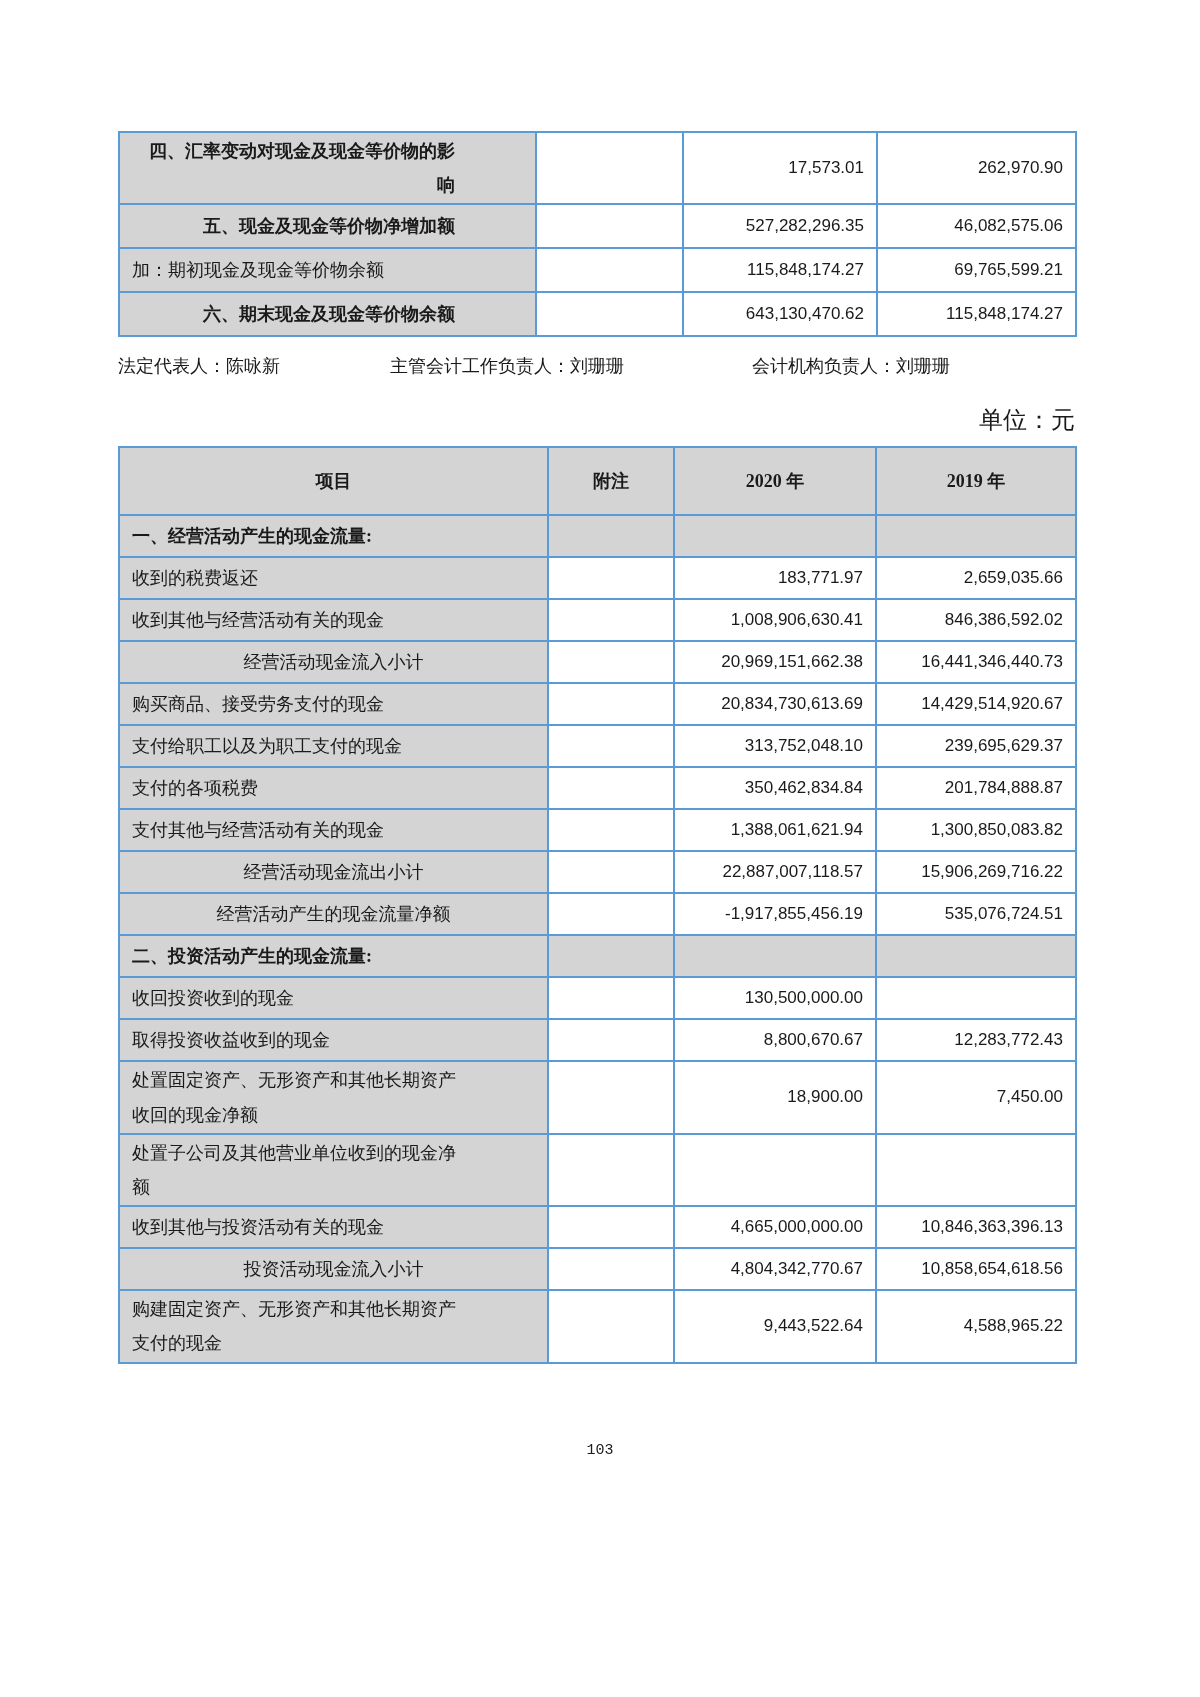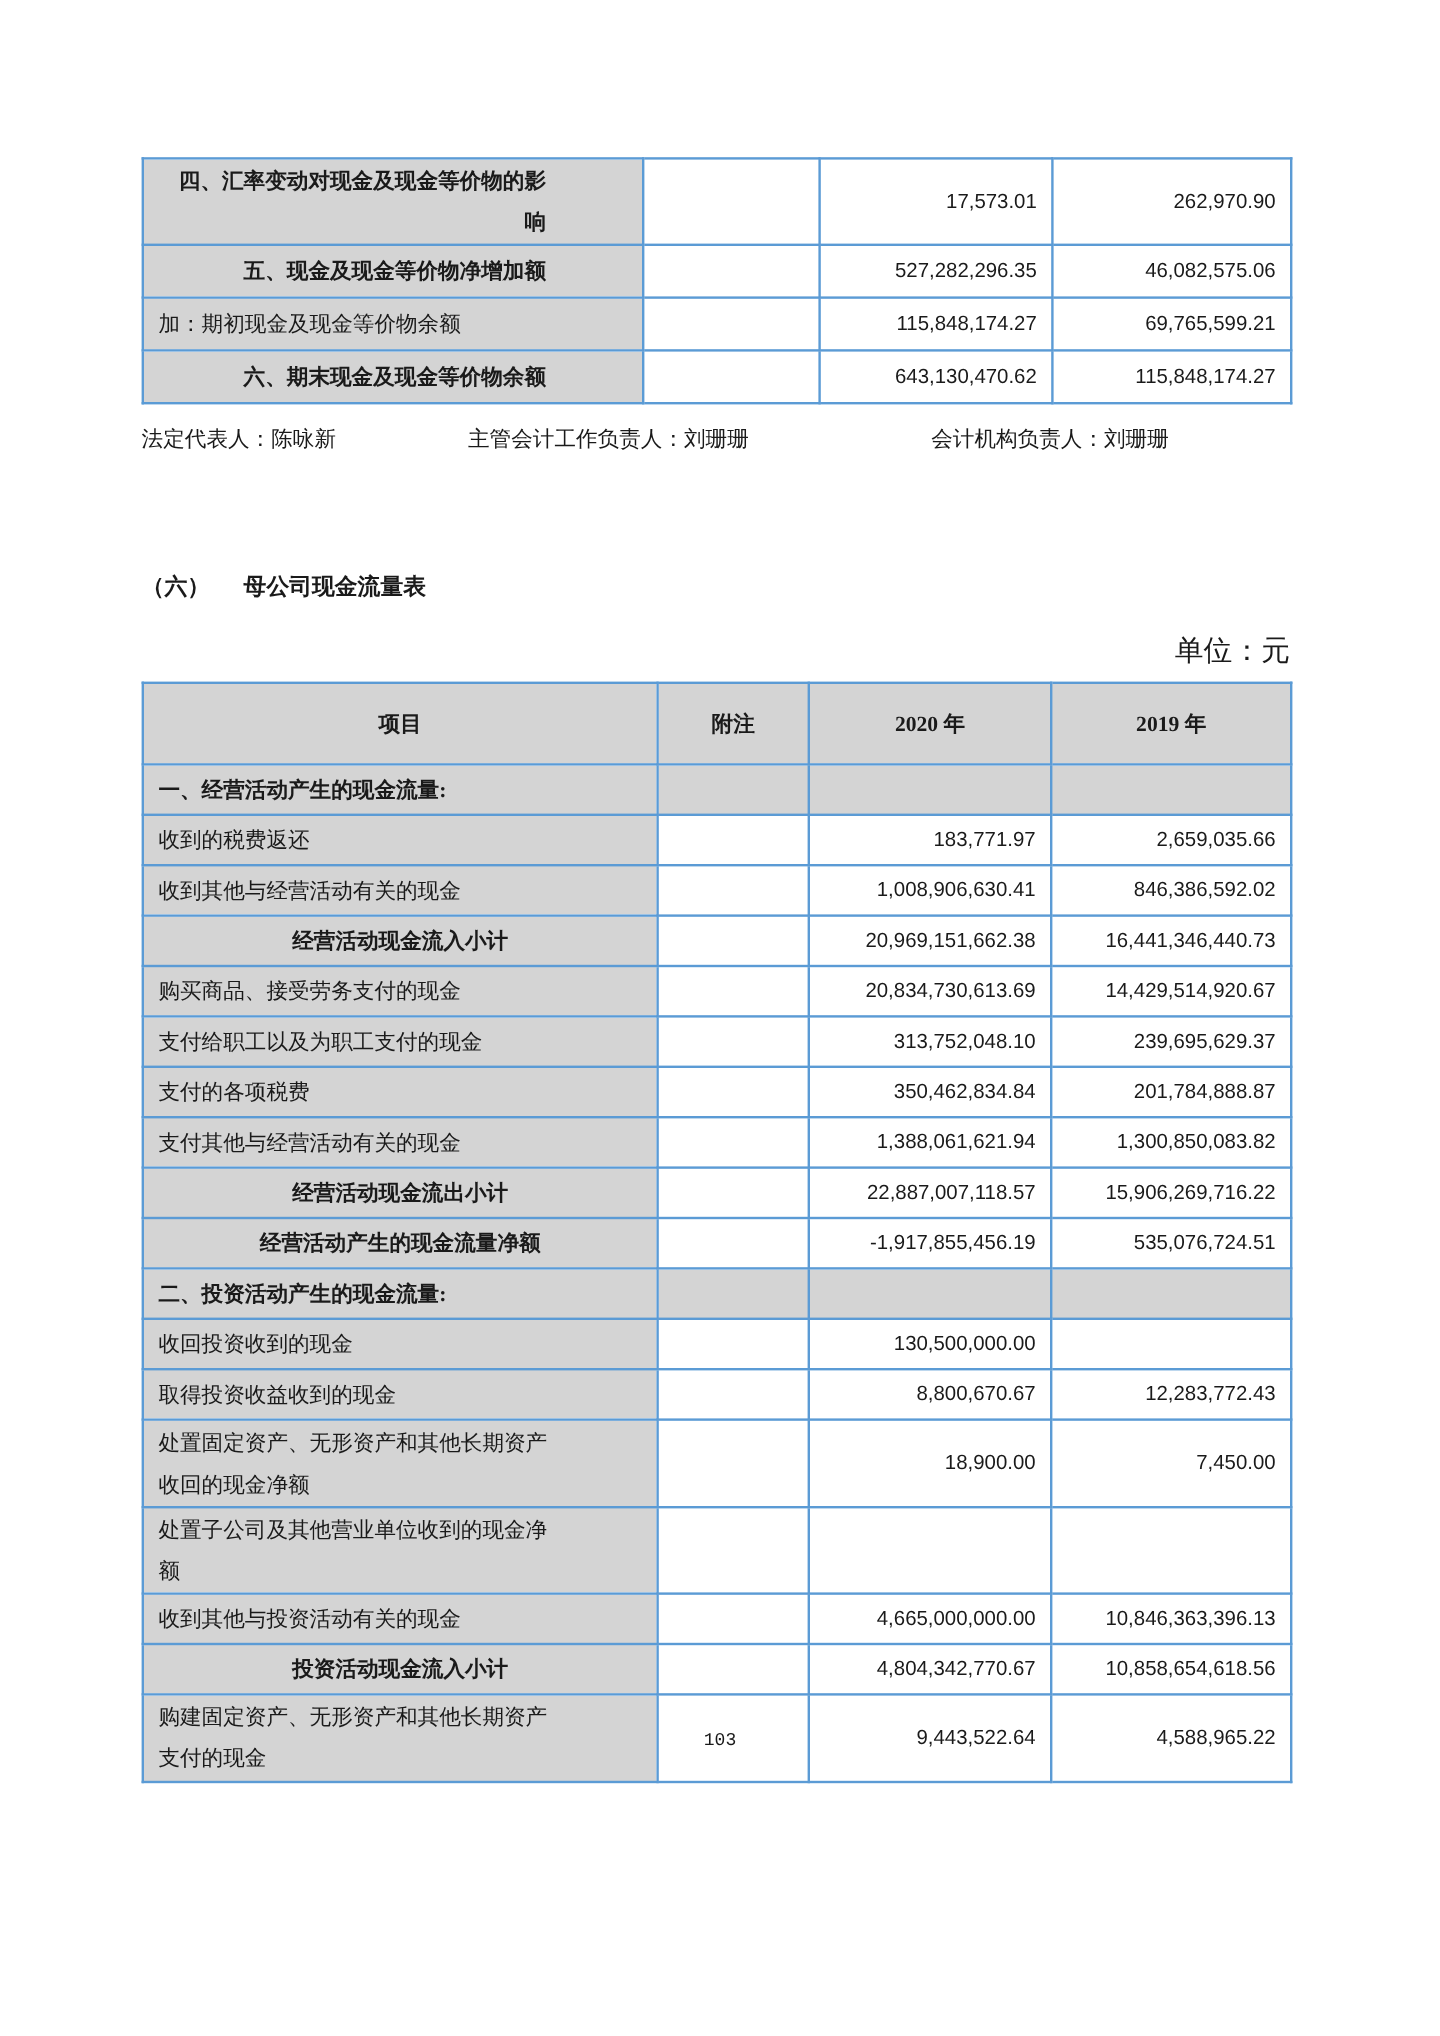--- a/index.html
+++ b/index.html
@@ -17,32 +17,32 @@
   td.note{background:#ffffff;}
   td.num{
     background:#ffffff;text-align:right;padding:1px 12px 1px 2px;
     font-family:"Liberation Sans","DejaVu Sans",sans-serif;font-size:17px;
   }
   tr.r1 td{height:38px;}
   tr.top-r td{height:40px;}
   tr.hdr td{height:42px;background:#d4d4d4;font-weight:bold;text-align:center;padding:12px;}
   tr.sec td{background:#d4d4d4;}
   tr.sec td.lbl{font-weight:bold;}
-  tr.sub td.lbl{text-align:center;font-weight:bold;padding:1px 0;}
+  tr.sub td.lbl{text-align:center;font-weight:normal;padding:1px 0;}
   tr.bold-lbl td.lbl{font-weight:bold;text-align:right;}
 
   
   .summary-table{margin-top:131px;}
 
   
   .signatures{position:relative;height:26px;margin-top:17px;font-size:18px;}
   .signatures span{position:absolute;top:0;white-space:nowrap;}
   .sig-1{left:0;}
   .sig-2{left:272px;}
-  .sig-3{left:658px;}
+  .sig-3{left:634px;}
 
   
   .section-heading{margin-top:96px;font-size:19px;font-weight:bold;}
   .section-heading .idx{margin-right:28px;}
 
   
   .unit-line{margin-top:24px;text-align:right;font-size:24px;height:26px;}
 
   
   .main-table{margin-top:16px;}
@@ -92,23 +92,20 @@
     </tr>
   </tbody>
     </table>
 
   <div class="signatures">
     <span class="sig-1">法定代表人：陈咏新</span>
     <span class="sig-2">主管会计工作负责人：刘珊珊</span>
     <span class="sig-3">会计机构负责人：刘珊珊</span>
   </div>
 
-  <div class="section-heading">
-    <span class="idx">（六）</span><span>母公司现金流量表</span>
-  </div>
 
   <div class="unit-line">
     <span>单位：元</span>
   </div>
 
   <table class="main-table">
     <colgroup>
         <col style="width:429px">
         <col style="width:126px">
         <col style="width:202px">

